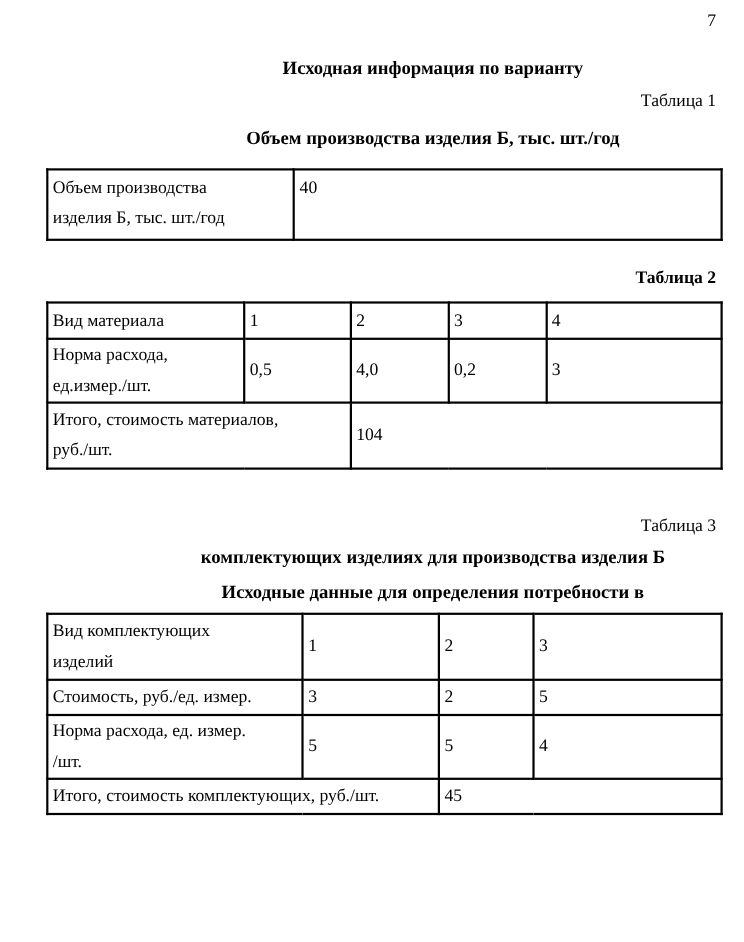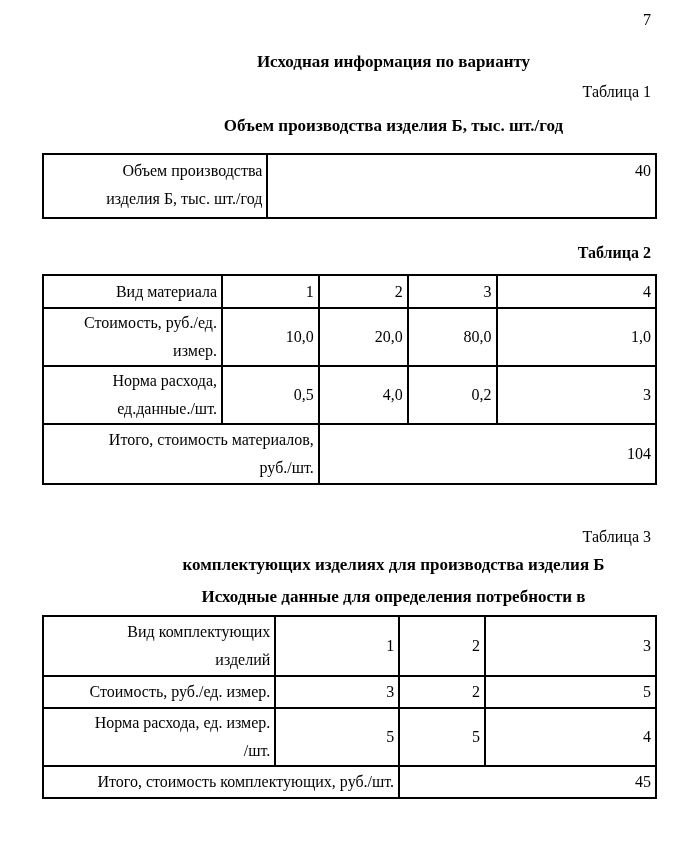--- a/index.html
+++ b/index.html
@@ -56,21 +56,21 @@
     border-collapse: collapse;
     width: 100%;
     table-layout: fixed;
   }
   .t1 { margin-top: 11px; }
   .t2 { margin-top: 9px; }
   .t3 { margin-top: 2px; }
   td {
     border: 2px solid #000000;
     padding: 0 4px;
-    text-align: right;
+    text-align: left;
     vertical-align: middle;
     line-height: 28px;
     font-size: 16px;
   }
   .va-top td { vertical-align: top; padding-top: 2px; }
   .h60 td { height: 60px; }
   .h58 td { height: 58px; }
   .h56 td { height: 56px; }
   .h31 td { height: 31px; }
   .h30 td { height: 30px; }
@@ -117,32 +117,22 @@
       <tbody>
         <tr class="h31">
           <td>Вид материала</td>
           <td>1</td>
           <td>2</td>
           <td>3</td>
           <td>4</td>
         </tr>
         <tr class="h56">
           <td>
-            <span class="ln">Стоимость, руб./ед.</span>
-            <span class="ln">измер.</span>
-          </td>
-          <td>10,0</td>
-          <td>20,0</td>
-          <td>80,0</td>
-          <td>1,0</td>
-        </tr>
-        <tr class="h56">
-          <td>
             <span class="ln">Норма расхода,</span>
-            <span class="ln">ед.данные./шт.</span>
+            <span class="ln">ед.измер./шт.</span>
           </td>
           <td>0,5</td>
           <td>4,0</td>
           <td>0,2</td>
           <td>3</td>
         </tr>
         <tr class="h58">
           <td colspan="2">
             <span class="ln">Итого, стоимость материалов,</span>
             <span class="ln">руб./шт.</span>

